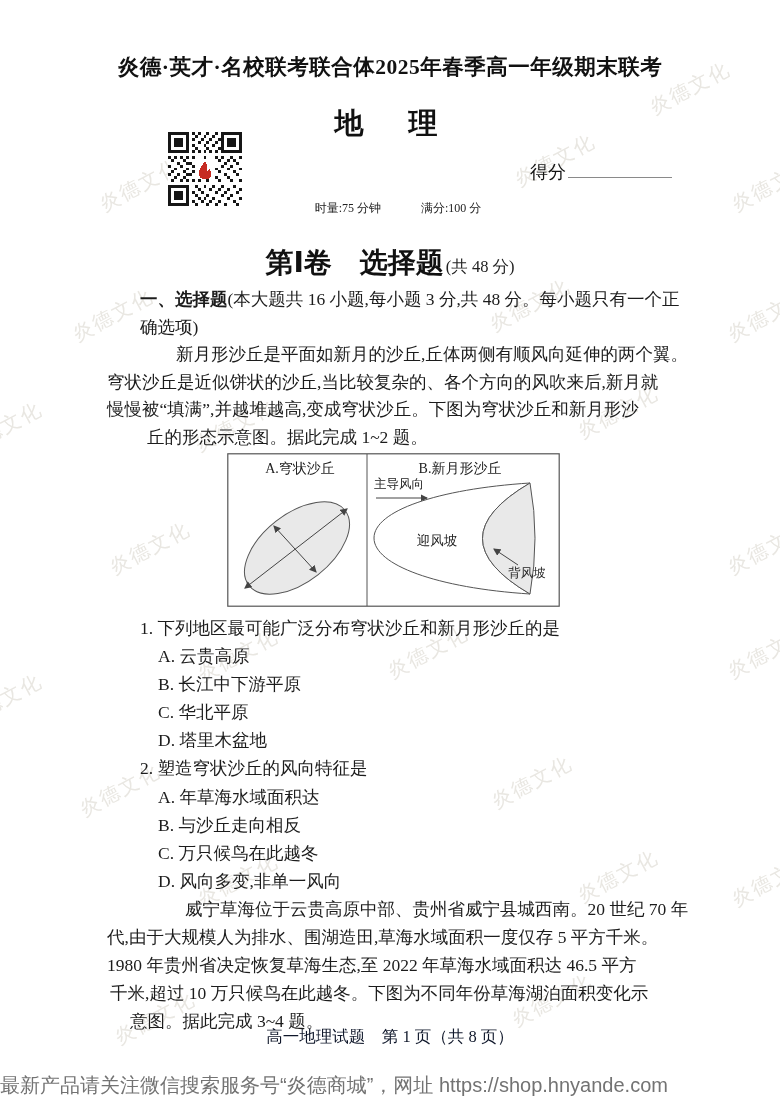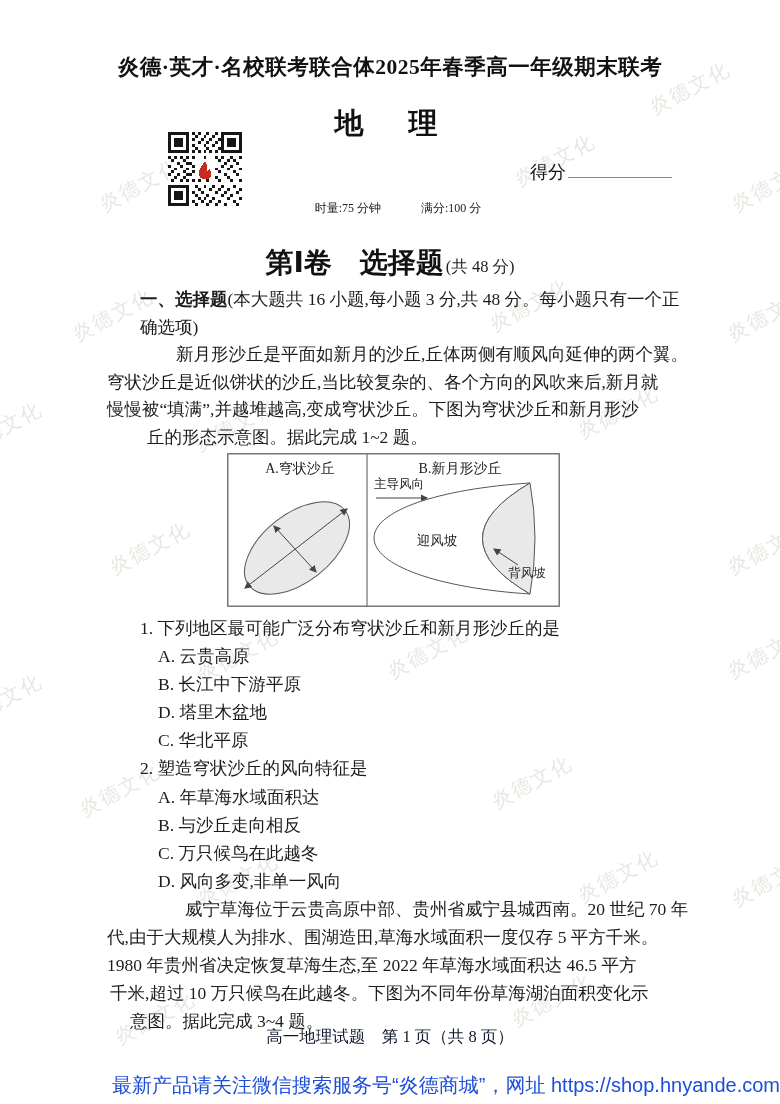--- a/index.html
+++ b/index.html
@@ -36,23 +36,23 @@
   .ml78{margin-left:78px;}
   .ml51{margin-left:51px;}
   .ml3{margin-left:3px;}
   .ml23{margin-left:23px;}
   .bold-lead{font-weight:bold;font-family:"Liberation Sans","DejaVu Sans",sans-serif;font-size:17.5px;}
   
   .diagram{position:absolute;left:227px;top:453px;width:333px;height:154px;}
   
   .page-info{position:absolute;top:1026px;left:0;width:100%;text-align:center;
       font-size:16.5px;color:#0f172a;}
-  .promo{position:absolute;top:1072px;left:0;width:100%;text-align:right;
+  .promo{position:absolute;top:1072px;left:0;width:100%;text-align:left;
       font-family:"Liberation Sans","DejaVu Sans",sans-serif;
-      font-size:20px;color:#1d4ed8;}
+      font-size:20px;color:#737373;}
 </style>
 </head>
 <body>
 
 <div class="page">
 
   <span class="wm" style="left:690px;top:88px">炎德文化</span>
   <span class="wm" style="left:140px;top:185px">炎德文化</span>
   <span class="wm" style="left:555px;top:160px">炎德文化</span>
   <span class="wm" style="left:772px;top:185px">炎德文化</span>
@@ -139,22 +139,22 @@
     <path d="M303 30 Q208 85.5 303 141 Q313 85 303 30 Z" fill="#e9e9e9" stroke="#555" stroke-width="1"></path>
     <text x="210" y="92" text-anchor="middle" font-size="13.5" fill="#222">迎风坡</text>
     <line x1="291" y1="112" x2="267" y2="96" stroke="#444" stroke-width="1" marker-end="url(#arr)"></line>
     <text x="300" y="124" text-anchor="middle" font-size="12.5" fill="#222">背风坡</text>
   </svg>
 
   <div class="textblock flow">
     <div class="line ml33">1. 下列地区最可能广泛分布穹状沙丘和新月形沙丘的是</div>
     <div class="line ml51">A. 云贵高原</div>
     <div class="line ml51">B. 长江中下游平原</div>
+    <div class="line ml51">C. 华北平原</div>
     <div class="line ml51">D. 塔里木盆地</div>
-    <div class="line ml51">C. 华北平原</div>
     <div class="line ml33">2. 塑造穹状沙丘的风向特征是</div>
     <div class="line ml51">A. 年草海水域面积达</div>
     <div class="line ml51">B. 与沙丘走向相反</div>
     <div class="line ml51">C. 万只候鸟在此越冬</div>
     <div class="line ml51">D. 风向多变,非单一风向</div>
     <div class="line ml78">威宁草海位于云贵高原中部、贵州省威宁县城西南。20 世纪 70 年</div>
     <div class="line">代,由于大规模人为排水、围湖造田,草海水域面积一度仅存 5 平方千米。</div>
     <div class="line">1980 年贵州省决定恢复草海生态,至 2022 年草海水域面积达 46.5 平方</div>
     <div class="line ml3">千米,超过 10 万只候鸟在此越冬。下图为不同年份草海湖泊面积变化示</div>
     <div class="line ml23">意图。据此完成 3~4 题。</div>

